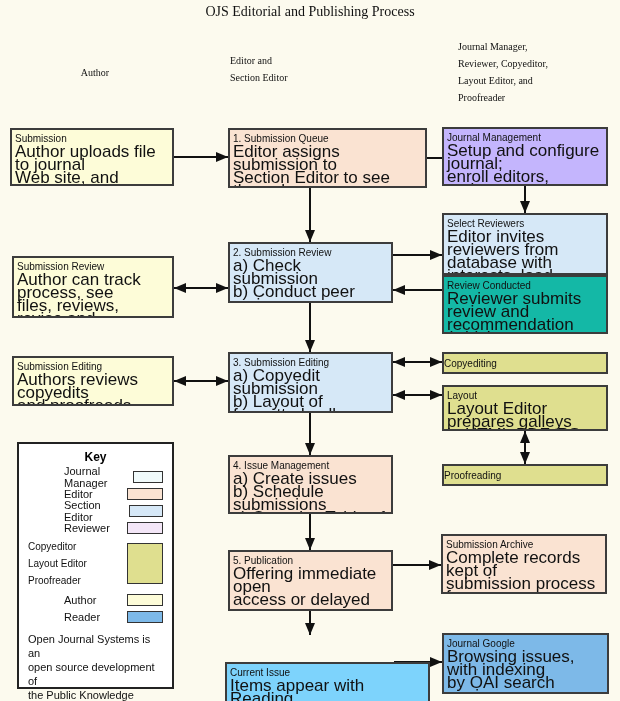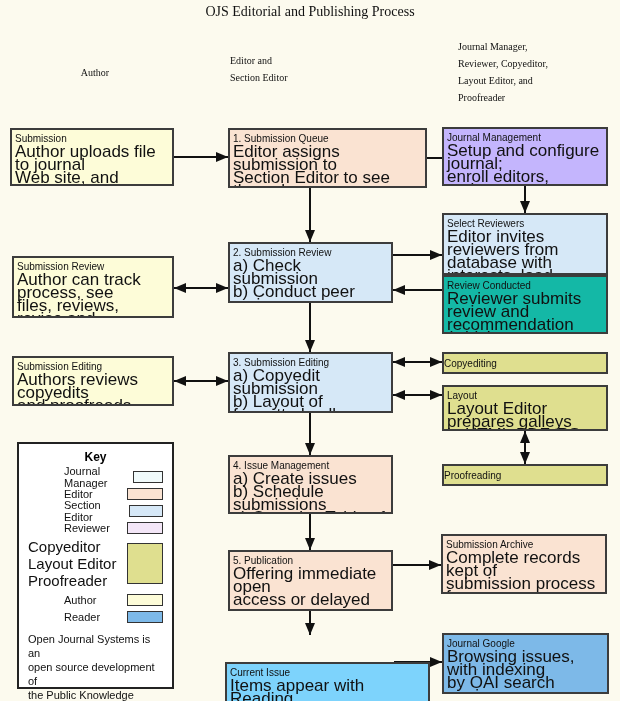--- a/index.html
+++ b/index.html
@@ -56,21 +56,21 @@
   }
   .key-title{font-size:12px;font-weight:bold;text-align:center;margin-bottom:4px;}
   .key-row{
     display:flex;align-items:center;justify-content:space-between;
     height:17px;font-size:11px;color:#111;margin-left:36px;
   }
   .key-swatch{
     width:36px;height:12px;border:1px solid #333;box-sizing:border-box;
   }
   .key-group{display:flex;align-items:center;justify-content:space-between;margin:2px 0;}
-  .key-group-labels div{font-size:15px;line-height:17px;color:#111;}
+  .key-group-labels div{font-size:10px;line-height:17px;color:#111;}
   .key-swatch-tall{width:36px;height:41px;border:1px solid #333;box-sizing:border-box;}
   .key-note{
     font-size:11px;line-height:14px;color:#111;margin-top:7px;
     white-space:pre-line;
   }
 </style>
 </head>
 <body>
 
 <div class="canvas">

